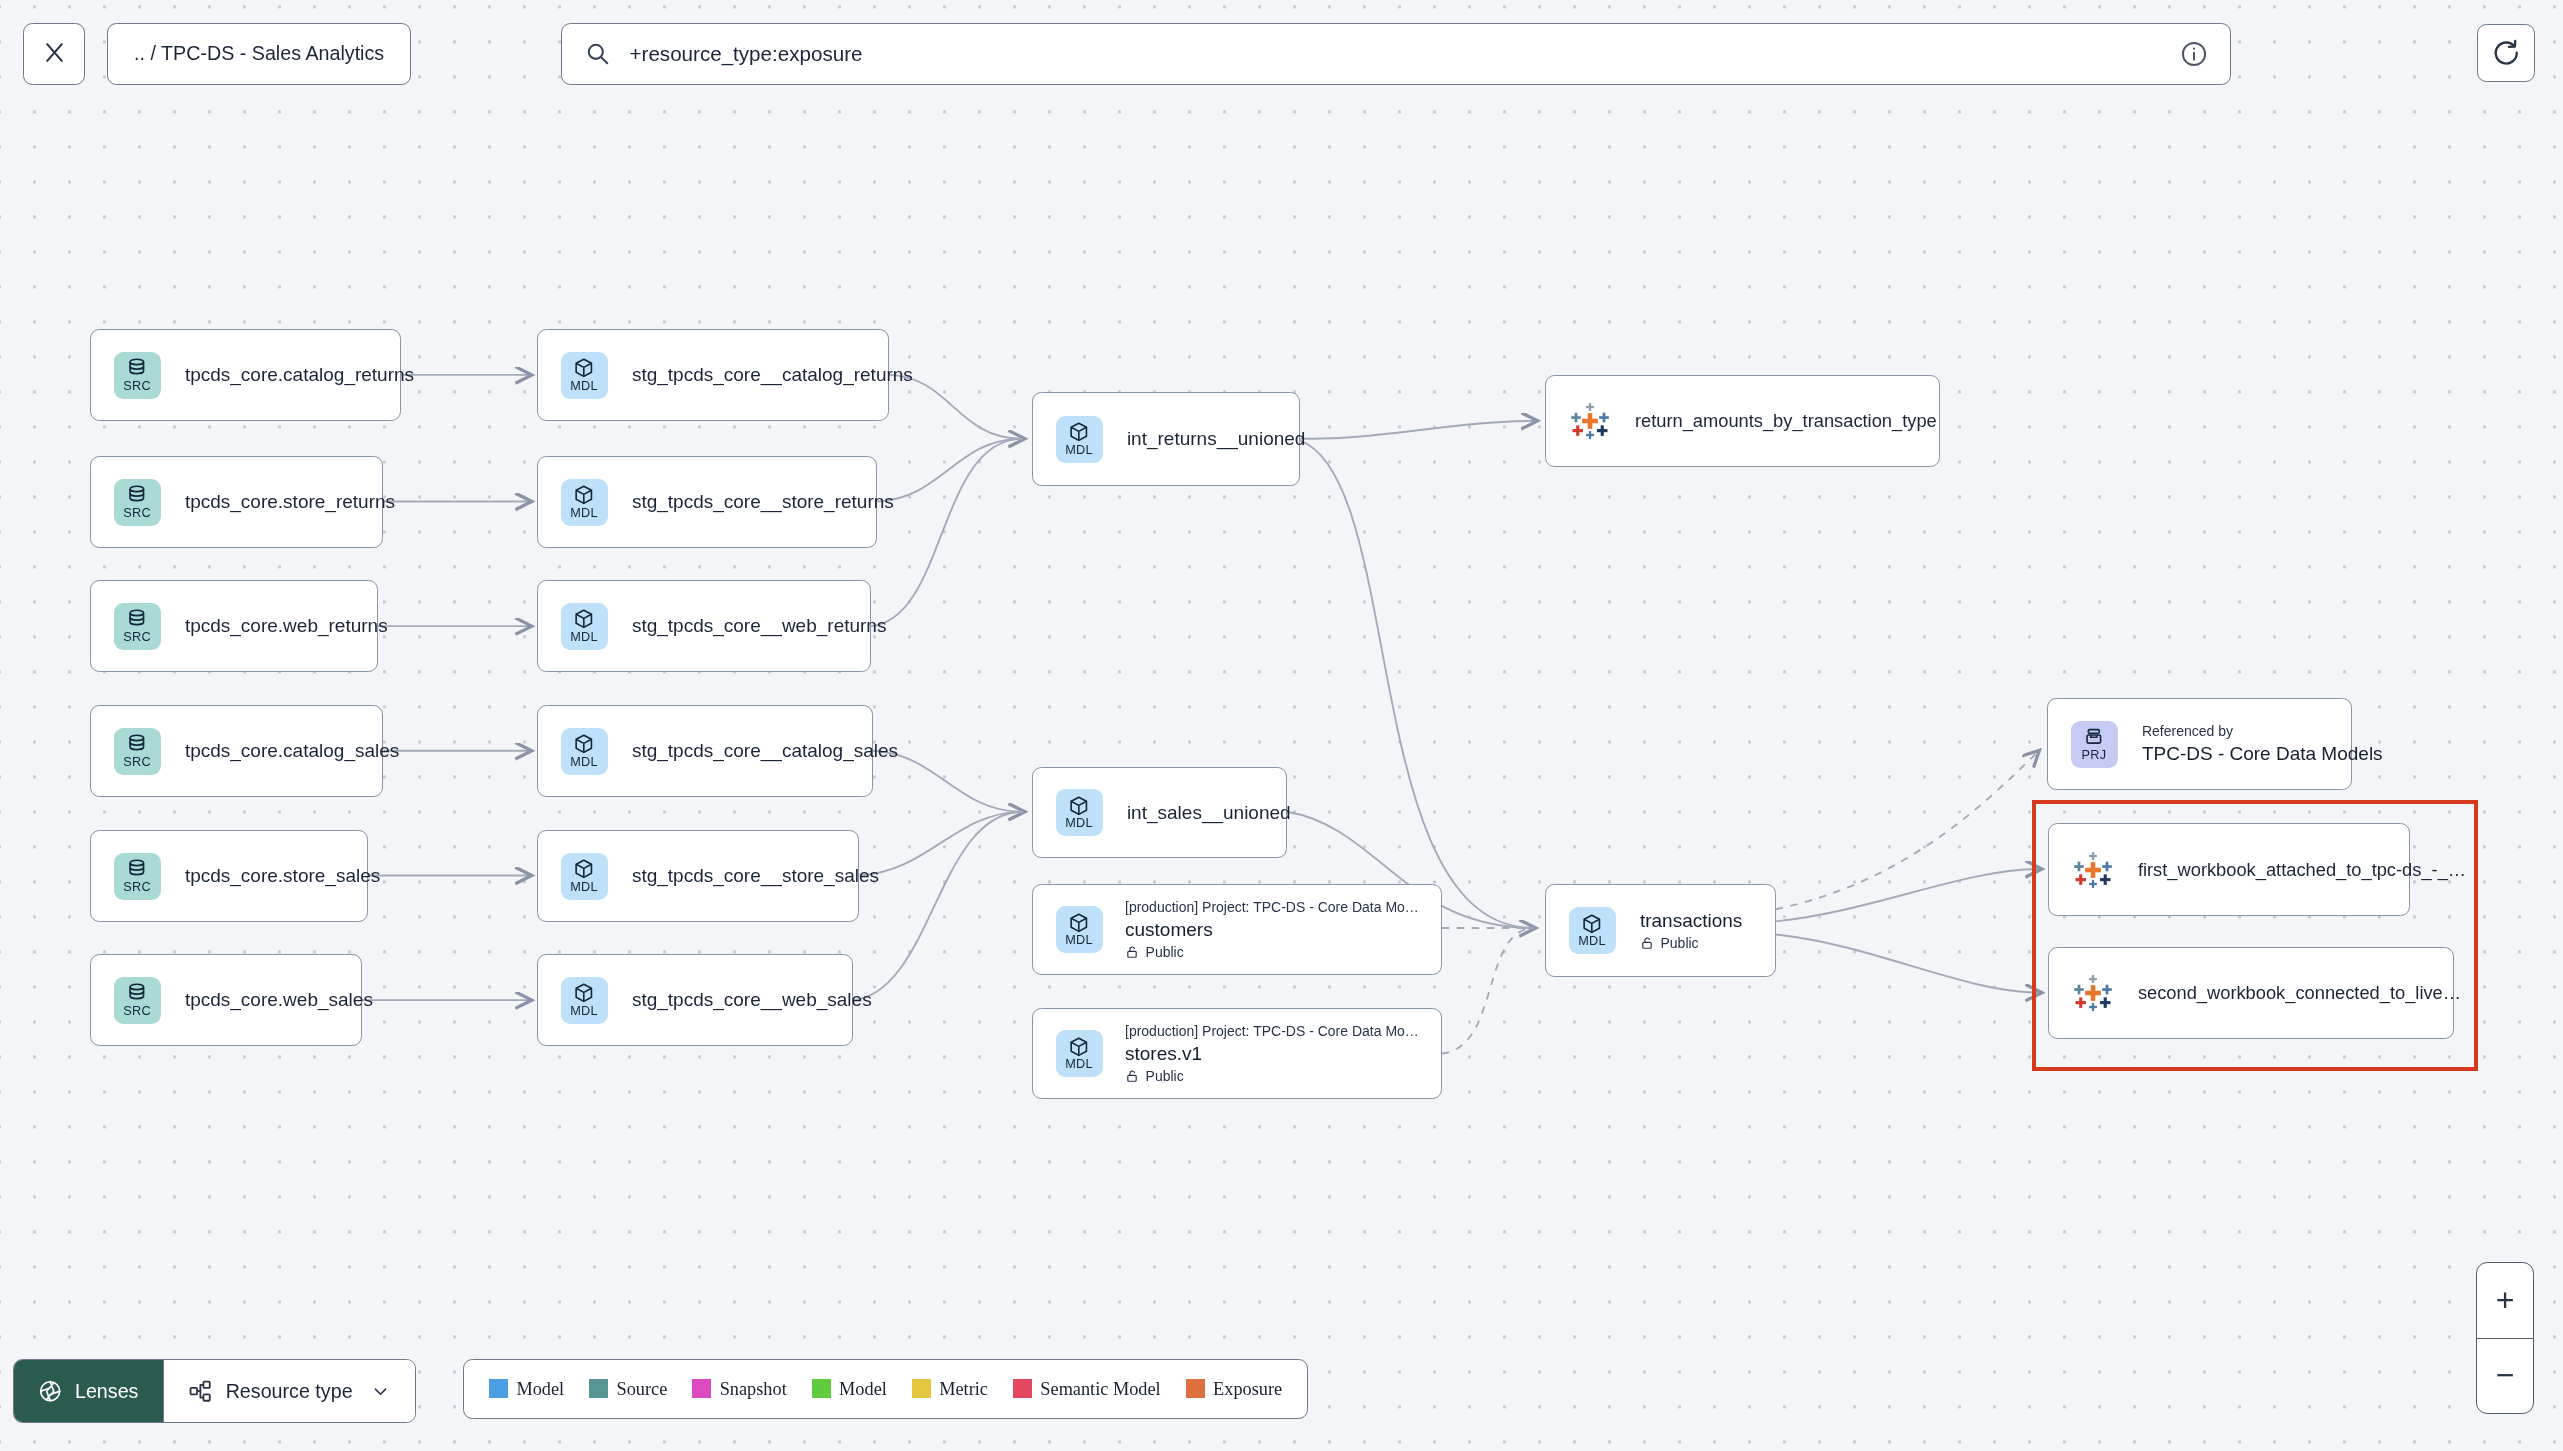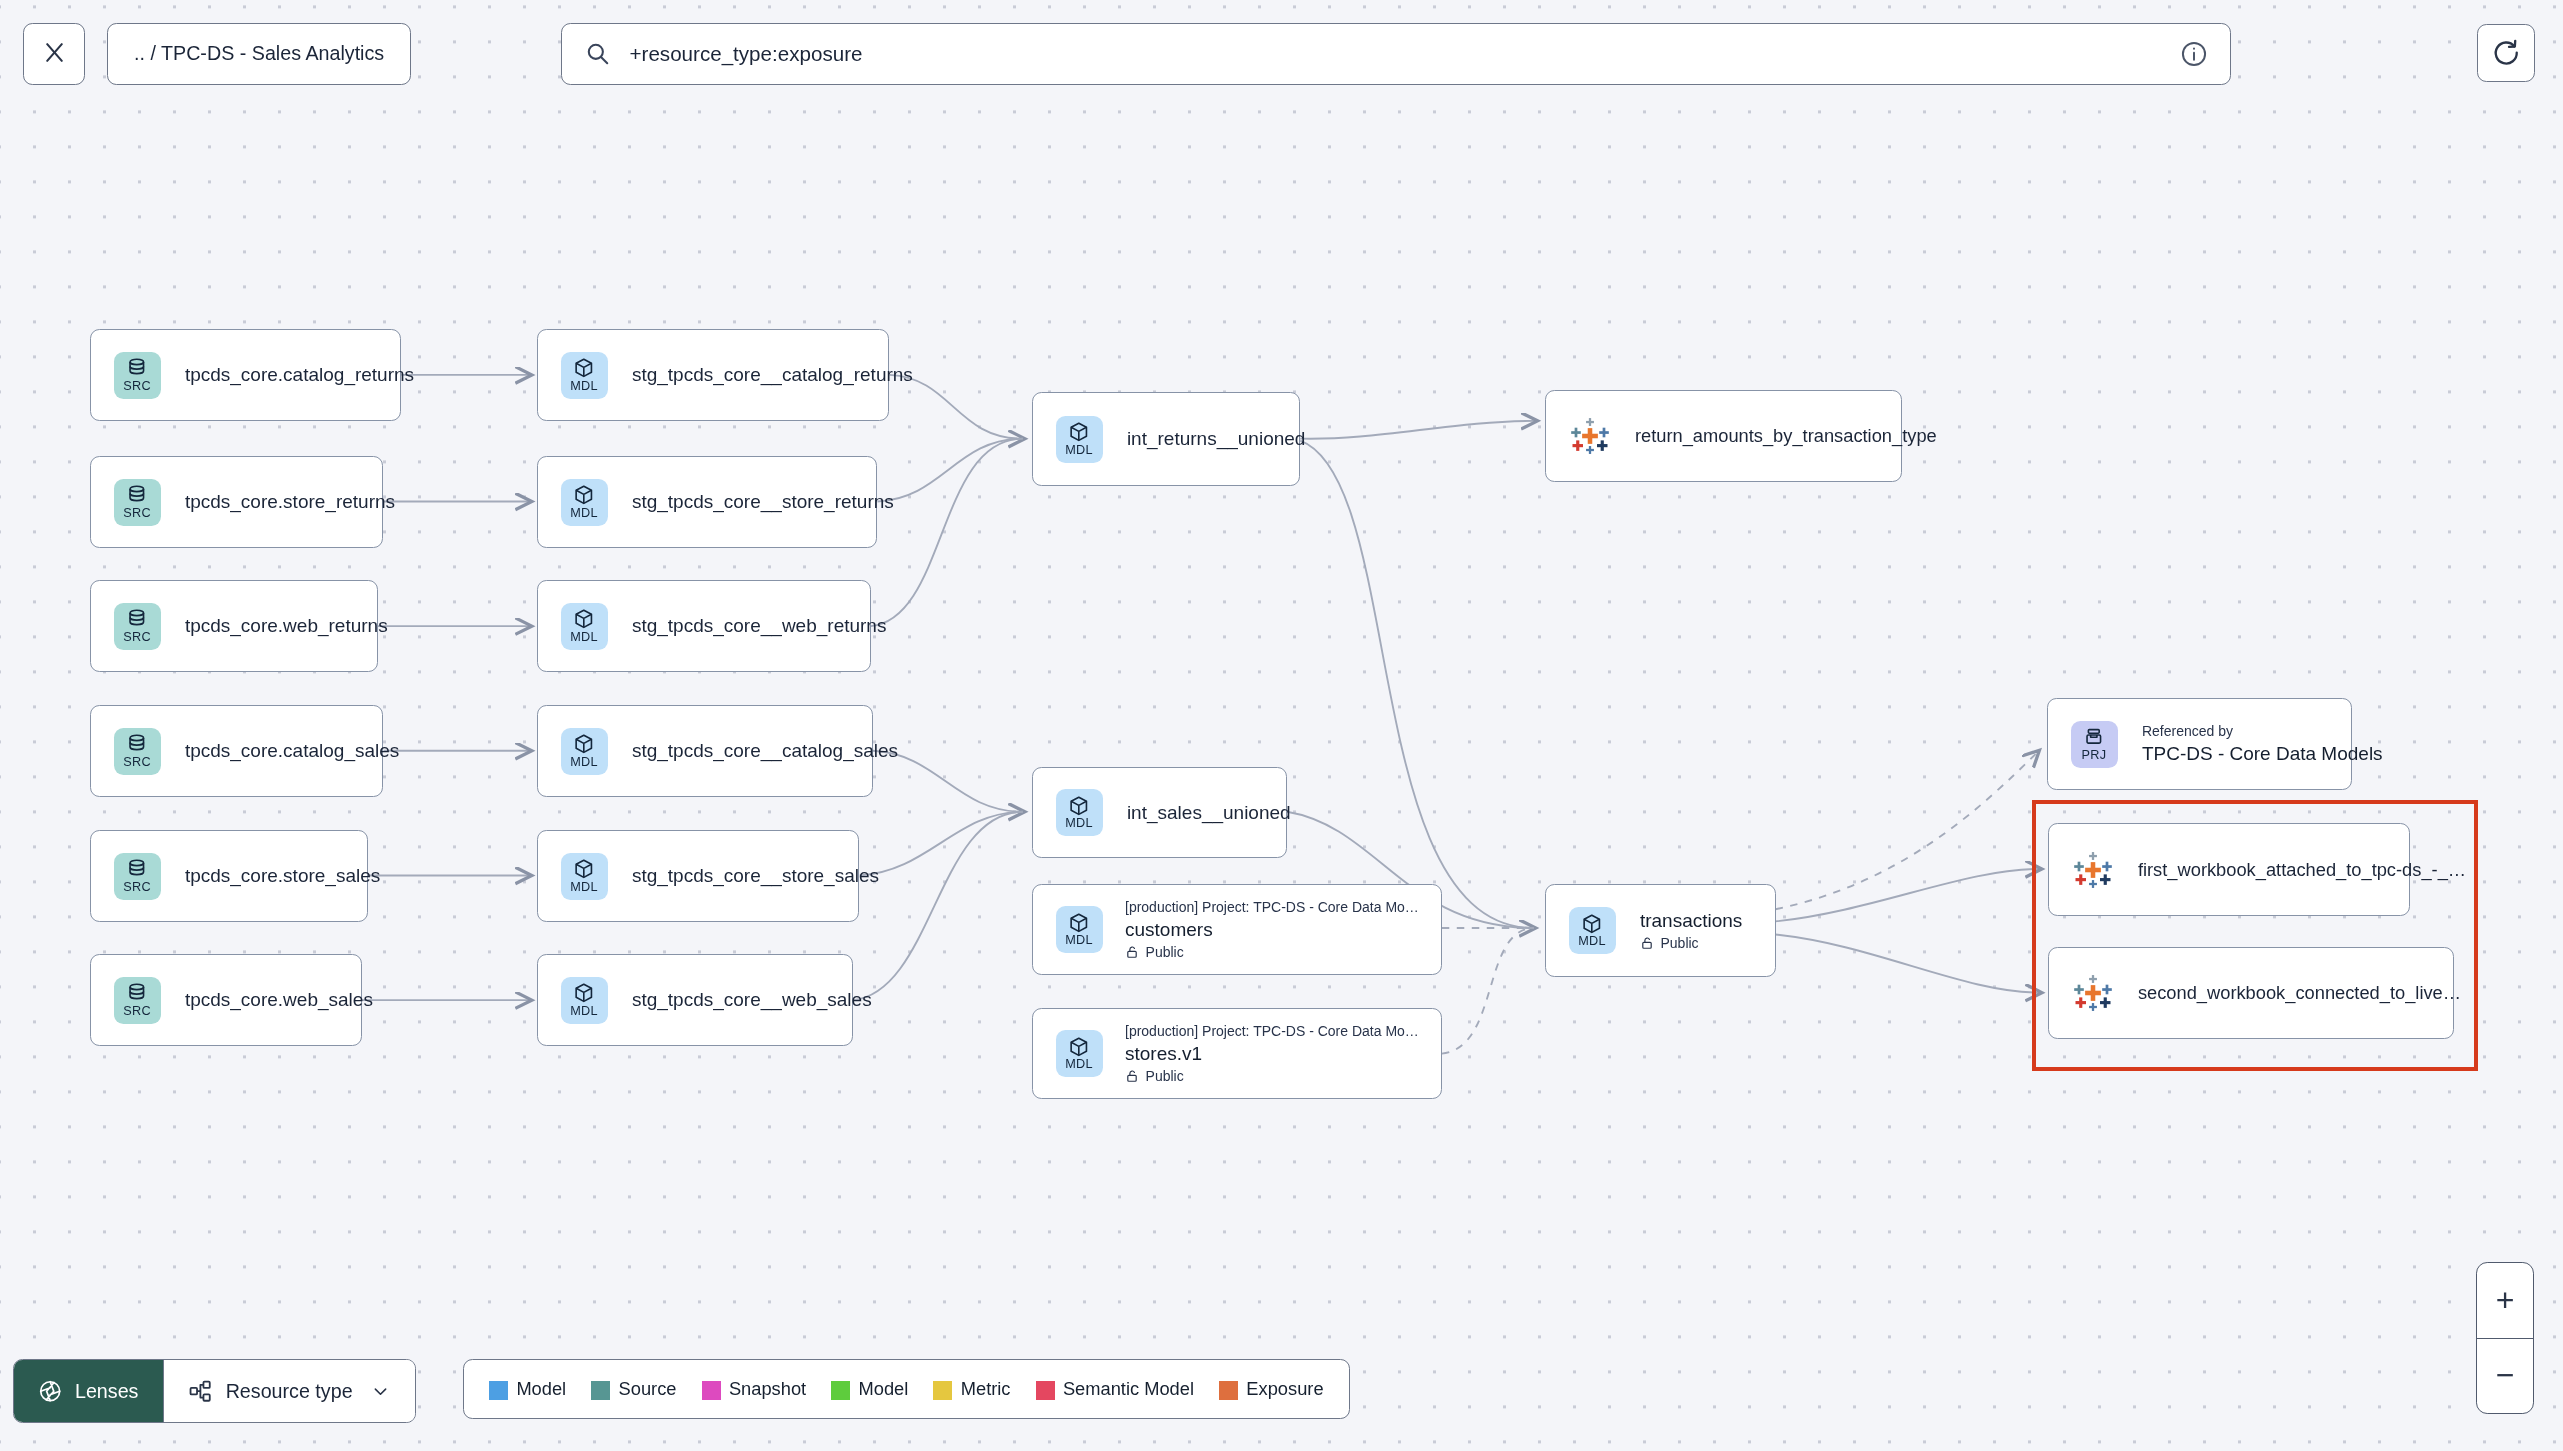--- a/index.html
+++ b/index.html
@@ -71,21 +71,21 @@
   }
   .rtype-seg {
     display:flex; align-items:center; gap:13px; padding:0 24.4px; cursor:pointer;
     background:#fff; color:#1B2538; font-size:19.7px; border-left:1.5px solid #6E7789;
   }
   .legend {
     position:absolute; left:463px; top:1359px; height:60px; z-index:3;
     display:flex; align-items:center; gap:25px; padding:0 25px;
     background:#fff; border:1.5px solid #6E7789; border-radius:9.4px;
   }
-  .legend-item { display:flex; align-items:flex-end; gap:8.4px; font-size:18.3px; color:#16202F; white-space:nowrap; }
+  .legend-item { display:flex; align-items:flex-start; gap:8.4px; font-size:18.3px; color:#16202F; white-space:nowrap;font-family:Liberation Serif, serif; }
   .legend-chip { width:19px; height:19px; flex:none; }
   .zoom-ctl {
     position:absolute; left:2476px; top:1262px; width:58px; height:152px; z-index:3;
     background:#fff; border:1.6px solid #505A6D; border-radius:11.2px;
     display:flex; flex-direction:column; overflow:hidden;
   }
   .zoom-btn {
     flex:1; display:flex; align-items:center; justify-content:center;
     font-size:32px; color:#2A3447; cursor:pointer; font-weight:300;
   }
@@ -366,21 +366,21 @@
 <div class="node" style="left:1032px;top:767px;width:255px;height:91px">
   <div class="tile tile-mdl">
       <svg viewBox="0 0 23 23" width="21.6" height="21.6">
         <use href="#sym-cube"></use>
       </svg>
       <span class="tile-caption">MDL</span>
     </div>
   <div class="node-label">int_sales__unioned</div>
 </div>
 
-<div class="node" style="left:1545px;top:390px;width:357px">
+<div class="node" style="left:1545px;top:375px;width:395px">
   <svg class="tableau-mark" viewBox="0 0 45 45" width="42" height="42">
       <use href="#sym-tableau"></use>
     </svg>
   <div class="node-label" style="font-size:18.3px">return_amounts_by_transaction_type</div>
 </div>
 
 <div class="node" style="left:1032px;top:884px;width:410px;height:91px;gap:22.5px">
   <div class="tile tile-mdl">
       <svg viewBox="0 0 23 23" width="21.6" height="21.6">
         <use href="#sym-cube"></use>

